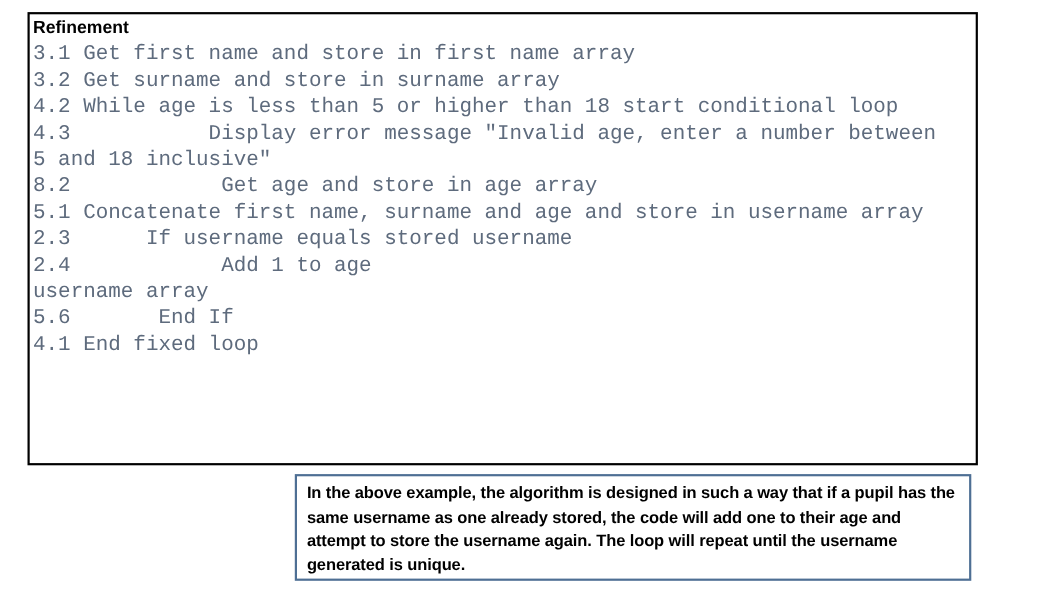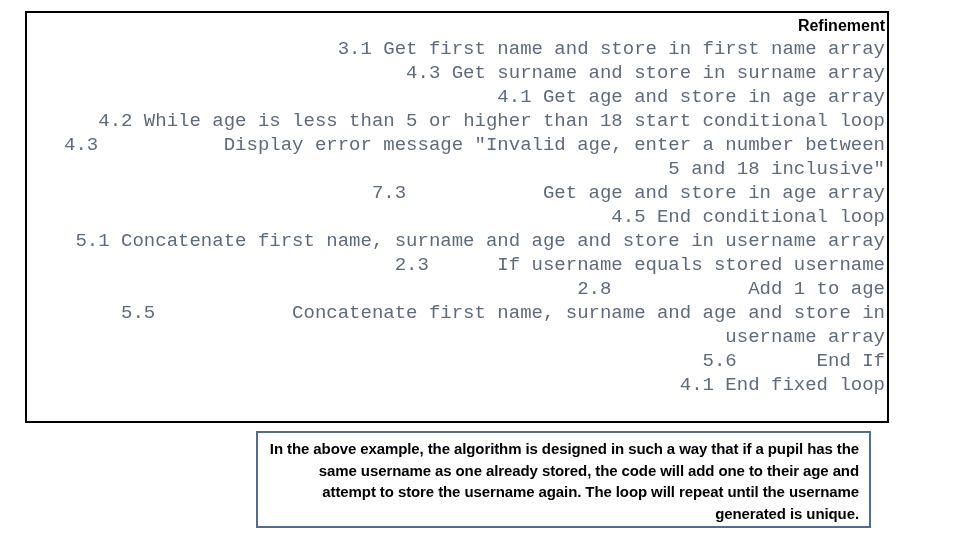--- a/index.html
+++ b/index.html
@@ -13,21 +13,20 @@
   html, body {
     width: 960px; height: 540px;
     background: var(--page-bg);
     font-family: "Liberation Sans", sans-serif;
     overflow: hidden;
   }
   .stage {
     position: relative;
     width: 776px; height: 540px;
     background: var(--page-bg);
-    text-align: right;
   }
   .refinement-box {
     position: absolute;
     left: 25px; top: 11px;
     width: 864px; height: 412px;
     border: 2px solid var(--box-border);
     background: var(--page-bg);
     padding: 2px 2px 0 3px;
     overflow: hidden;
   }
@@ -43,21 +42,21 @@
     font-size: 19px;
     line-height: 24px;
     color: var(--code-color);
   }
   .code-line {
     white-space: pre;
     height: 24px;
   }
   .note-box {
     position: absolute;
-    left: 256px; top: 431px;
+    left: 268px; top: 431px;
     width: 615px; height: 97px;
     border: 2px solid var(--note-border);
     background: var(--page-bg);
     padding: 5px 10px 5px 9px;
   }
   .note-text {
     font-family: "Liberation Sans", sans-serif;
     font-weight: 700;
     font-size: 15px;
     line-height: 21.5px;
@@ -67,31 +66,28 @@
 </style>
 </head>
 <body>
 
 <div class="stage">
 
   <div class="refinement-box">
     <div class="refinement-title">Refinement</div>
     <div class="code-lines">
       <div class="code-line">3.1 Get first name and store in first name array</div>
-      <div class="code-line">4.3 Get surname and store in surname array</div>
-      <div class="code-line">4.1 Get age and store in age array</div>
+      <div class="code-line">3.2 Get surname and store in surname array</div>
       <div class="code-line">4.2 While age is less than 5 or higher than 18 start conditional loop</div>
       <div class="code-line">4.3           Display error message "Invalid age, enter a number between</div>
       <div class="code-line">5 and 18 inclusive"</div>
-      <div class="code-line">7.3            Get age and store in age array</div>
-      <div class="code-line">4.5 End conditional loop</div>
+      <div class="code-line">8.2            Get age and store in age array</div>
       <div class="code-line">5.1 Concatenate first name, surname and age and store in username array</div>
       <div class="code-line">2.3      If username equals stored username</div>
-      <div class="code-line">2.8            Add 1 to age</div>
-      <div class="code-line">5.5            Concatenate first name, surname and age and store in</div>
+      <div class="code-line">2.4            Add 1 to age</div>
       <div class="code-line">username array</div>
       <div class="code-line">5.6       End If</div>
       <div class="code-line">4.1 End fixed loop</div>
     </div>
   </div>
 
   <div class="note-box">
     <div class="note-text">In the above example, the algorithm is designed in such a way that if a pupil has the same username as one already stored, the code will add one to their age and attempt to store the username again. The loop will repeat until the username generated is unique.</div>
   </div>
 

